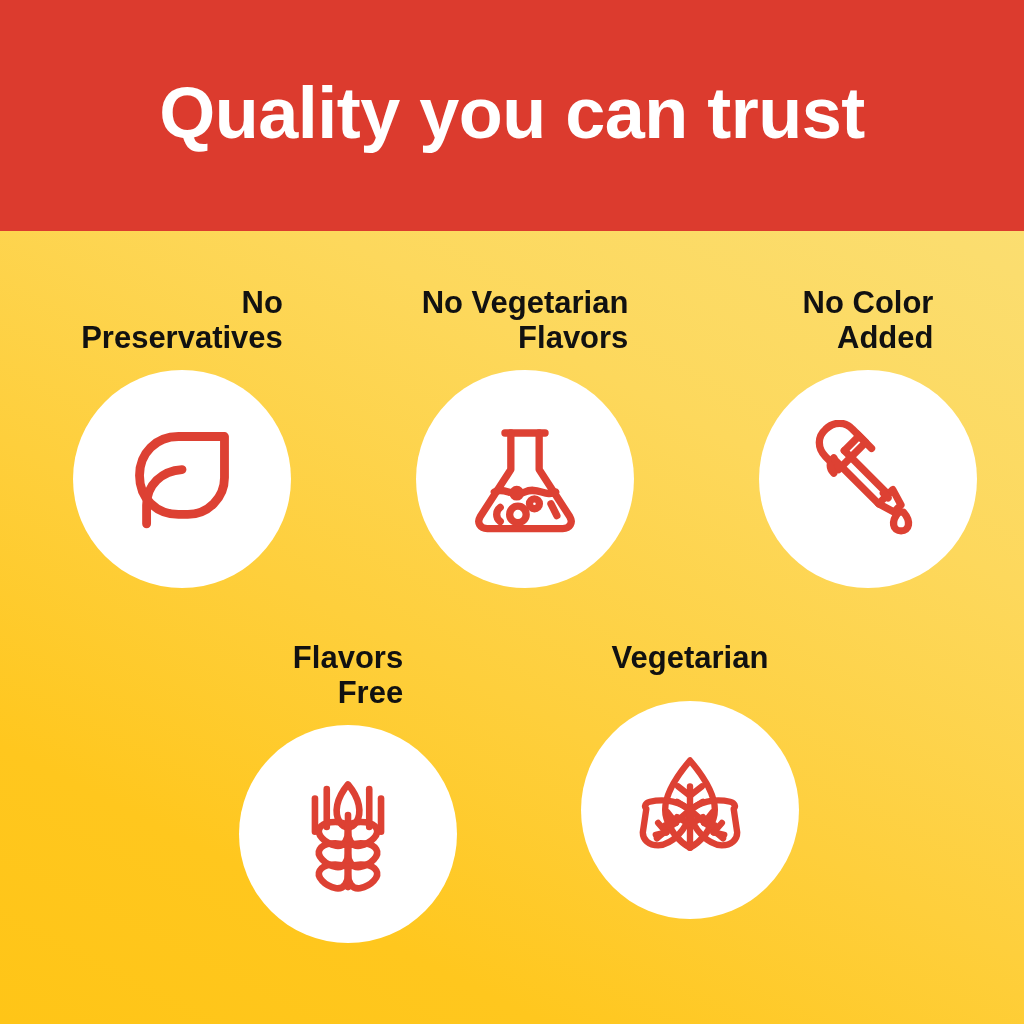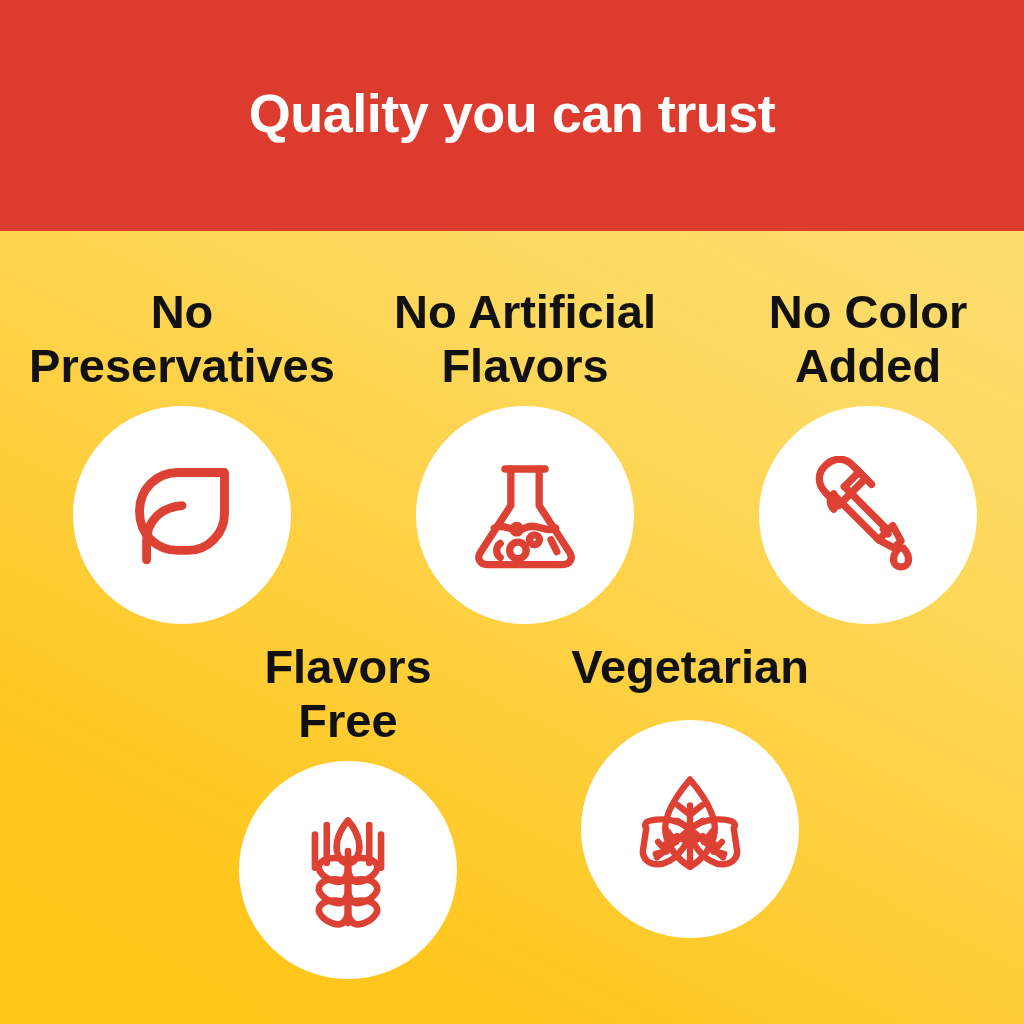--- a/index.html
+++ b/index.html
@@ -40,41 +40,41 @@
     display: flex;
     align-items: center;
     justify-content: center;
     box-sizing: border-box;
     padding-bottom: 6px;
   }
   .banner-title {
     color: #FFFFFF;
     font-family: "Liberation Sans", sans-serif;
     font-weight: bold;
-    font-size: 54px;
+    font-size: 72px;
     line-height: 1;
     letter-spacing: -0.5px;
     white-space: nowrap;
   }
 
   
   .badge {
     position: absolute;
     width: 330px;
     display: flex;
     flex-direction: column;
     align-items: center;
   }
   .badge-label {
     color: #111111;
     font-family: "Liberation Sans", sans-serif;
     font-weight: bold;
-    font-size: 47px;
+    font-size: 31px;
     line-height: 1.14;
-    text-align: center;
+    text-align: right;
     white-space: pre-line;
     margin: 0 0 14px 0;
   }
   .badge-circle {
     width: 218px;
     height: 218px;
     border-radius: 50%;
     background: #FFFFFF;
     display: flex;
     align-items: center;
@@ -116,21 +116,21 @@
         <g fill="none" stroke="#DD4133" stroke-width="7.5" stroke-linecap="round" stroke-linejoin="round">
           <path d="M86 14 L47 14 C28 14 14 28 14 47 C14 66 28 80 47 80 L55 80
                    C72 80 86 66 86 49 Z"></path>
           <path d="M20 88 L20 72 C20 55 33 43 50 42"></path>
         </g>
       </svg>
     </div>
   </div>
 
   <div class="badge p2">
-    <div class="badge-label">No Artificial
+    <div class="badge-label">No Vegetarian
 Flavors</div>
     <div class="badge-circle">
       <svg viewBox="0 0 100 100">
         <g fill="none" stroke="#DD4133" stroke-width="6.2" stroke-linecap="round" stroke-linejoin="round">
           <path d="M33 11 L67 11"></path>
           <path d="M38 11 L38 42 L12 82 C9 87 12 92 18 92 L82 92
                    C88 92 91 87 88 82 L62 42 L62 11"></path>
           <path d="M24 61 C32 56 40 66 50 61 C60 56 68 66 76 61"></path>
           <circle cx="44" cy="80" r="7"></circle>
           <circle cx="58" cy="71" r="4.2"></circle>

